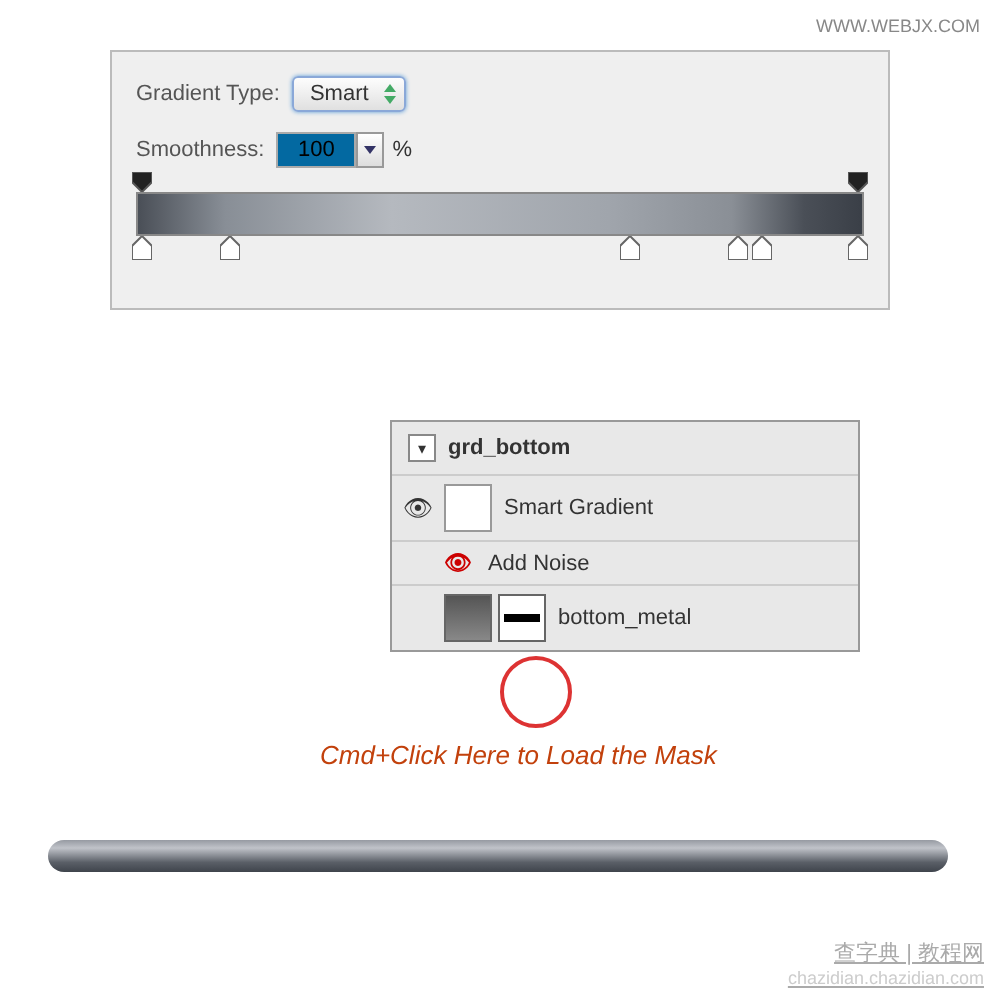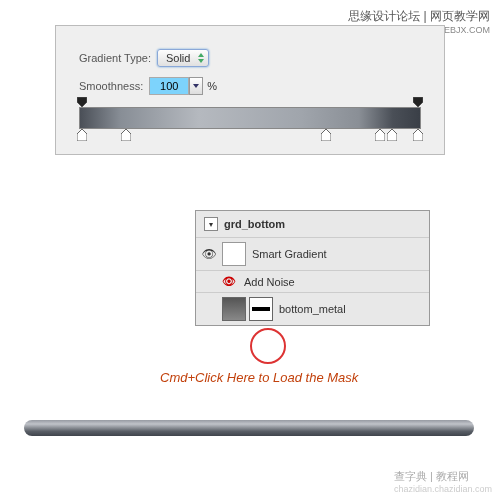--- a/index.html
+++ b/index.html
@@ -1,30 +1,30 @@
 <!DOCTYPE html>
 <html><head>
   <meta charset="utf-8">
   <style>
     * { box-sizing: border-box; margin: 0; padding: 0; }
     body { width: 500px; height: 500px; background: #fff; font-family: Arial, sans-serif; font-size: 11px; color: #333; position: relative; }
     
     .header-text { position: absolute; top: 8px; right: 10px; text-align: right; font-size: 12px; color: #555; }
     .header-subtext { font-size: 9px; color: #888; }
     
-    .gradient-panel { position: absolute; top: 25px; left: 55px; width: 390px; height: 130px; border: 1px solid #bbb; background: #efefef; padding: 23px; }
+    .gradient-panel { position: absolute; top: 25px; left: 55px; width: 390px; height: 130px; border: 1px solid #bbb; background: #efefef; padding: 12px; }
     .row { display: flex; align-items: center; margin-bottom: 10px; }
     .label { color: #555; margin-right: 6px; }
     
     .dropdown { background: linear-gradient(#fdfdfd, #e0e0e0); border: 1px solid #8aa8d8; border-radius: 3px; padding: 2px 18px 2px 8px; position: relative; font-size: 11px; box-shadow: 0 0 2px #5b9dd9; }
     .dropdown::after { content: ''; position: absolute; right: 4px; top: 3px; width: 0; height: 0; border-left: 3px solid transparent; border-right: 3px solid transparent; border-bottom: 4px solid #4a6; }
     .dropdown::before { content: ''; position: absolute; right: 4px; bottom: 3px; width: 0; height: 0; border-left: 3px solid transparent; border-right: 3px solid transparent; border-top: 4px solid #4a6; }
     
     .number-input { display: flex; align-items: center; }
-    .number-field { width: 40px; height: 18px; border: 1px solid #aaa; background: #7dd3fc; text-align: center; font-size: 11px; }
+    .number-field { width: 40px; height: 18px; border: 1px solid #aaa; background: #0369a1; text-align: center; font-size: 11px; }
     .number-btn { width: 14px; height: 18px; background: linear-gradient(#fff, #ddd); border: 1px solid #999; display: flex; align-items: center; justify-content: center; }
     .chevron { width: 0; height: 0; border-left: 3px solid transparent; border-right: 3px solid transparent; border-top: 4px solid #336; }
     
     .gradient-bar-container { margin-top: 12px; position: relative; }
     .gradient-bar { height: 22px; width: 100%; background: linear-gradient(90deg, #4a4f57 0%, #888e96 12%, #b5b9bf 35%, #a0a5ac 65%, #8a8f96 82%, #4a4f57 92%, #3a3f47 100%); border: 1px solid #888; }
     .opacity-stop { position: absolute; top: -10px; width: 10px; height: 10px; }
     .opacity-stop svg { display: block; }
     .color-stop { position: absolute; bottom: -12px; width: 10px; height: 12px; }
     .color-stop svg { display: block; }
     
@@ -44,36 +44,35 @@
     .metal-thumb { width: 24px; height: 24px; border: 1px solid #666; background: linear-gradient(#555, #888); margin-right: 3px; }
     .mask-thumb { width: 24px; height: 24px; border: 1px solid #666; background: #fff; display: flex; align-items: center; justify-content: center; }
     .mask-inner { width: 18px; height: 4px; background: #000; }
     
     .red-circle { position: absolute; width: 36px; height: 36px; border: 2px solid #d33; border-radius: 50%; top: 328px; left: 250px; pointer-events: none; }
     
     .annotation { position: absolute; top: 370px; left: 160px; font-style: italic; color: #c2410c; font-size: 13px; }
     
     .metal-bar { position: absolute; top: 420px; left: 24px; width: 450px; height: 16px; background: linear-gradient(180deg, #969aa2 0%, #c0c3c9 25%, #5a5f67 70%, #3f444c 100%); border-radius: 8px; }
     
-    .footer-text { position: absolute; bottom: 6px; right: 8px; font-size: 11px; color: #aaa; }
+    .footer-text { position: absolute; bottom: 6px; right: 8px; text-align: right; font-size: 11px; color: #aaa; text-decoration: underline; }
     .footer-subtext { font-size: 9px; color: #ccc; }
   </style>
 </head>
 <body>
 
 <div class="header-text">
-  <div>思缘设计论坛 | 网页教学网</div>
   <div class="header-subtext">WWW.WEBJX.COM</div>
 </div>
 
 <div class="gradient-panel">
   <div class="row">
     <span class="label">Gradient Type:</span>
     <div class="dropdown">
-      <span>Solid</span>
+      <span>Smart</span>
     </div>
   </div>
   <div class="row">
     <span class="label">Smoothness:</span>
     <div class="number-input">
       <input class="number-field" value="100" style="">
       <div class="number-btn">
         <div class="chevron"></div>
       </div>
     </div>

